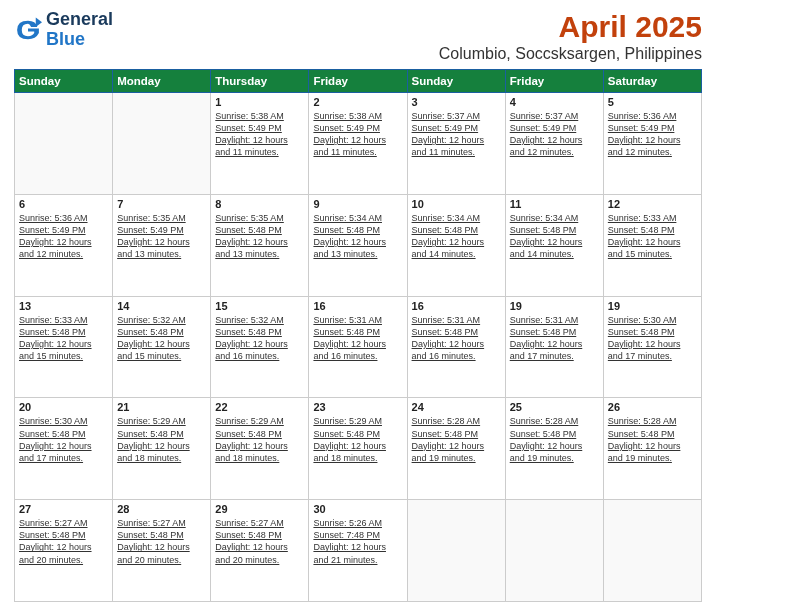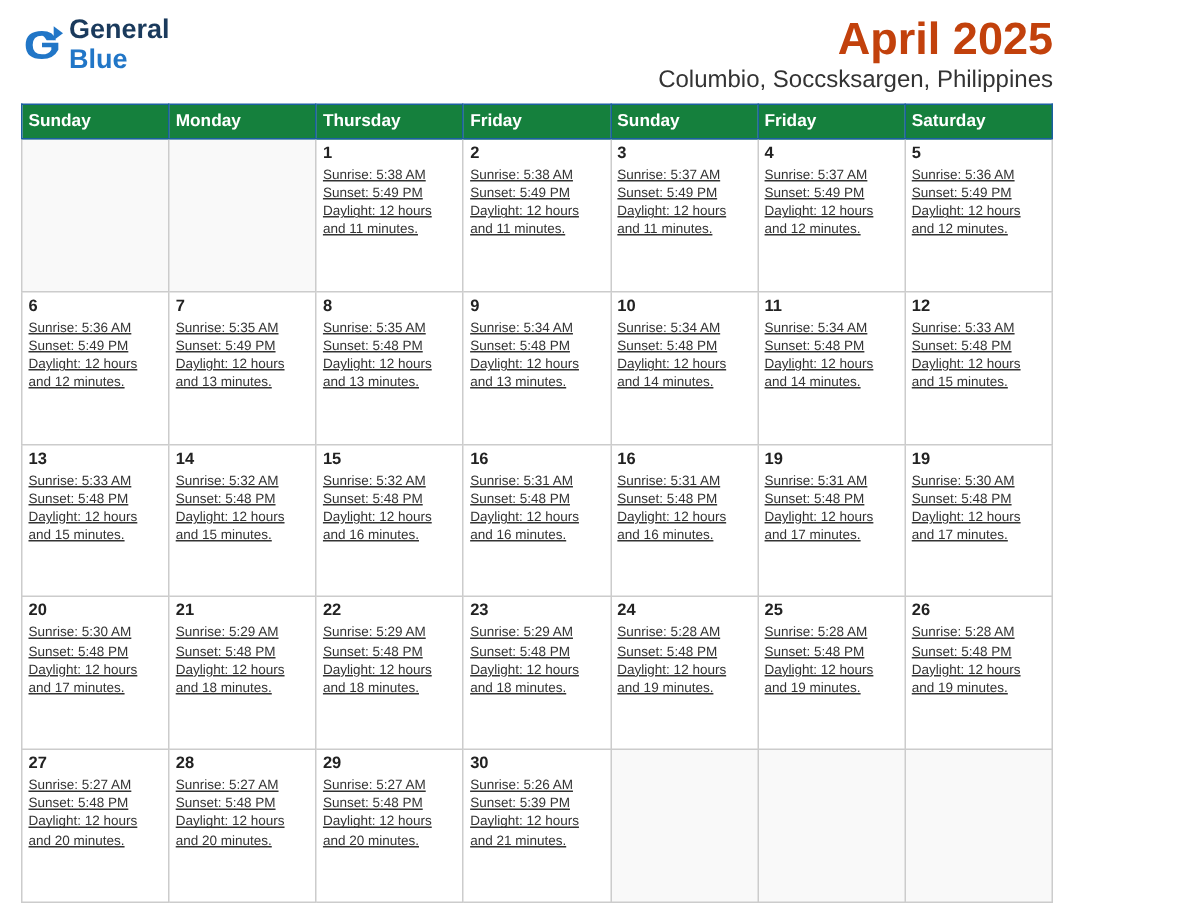--- a/index.html
+++ b/index.html
@@ -311,21 +311,21 @@
           </td>
           <td>
             <div class="day-number">29</div>
             <div class="day-info">Sunrise: 5:27 AM
 Sunset: 5:48 PM
 Daylight: 12 hours and 20 minutes.</div>
           </td>
           <td>
             <div class="day-number">30</div>
             <div class="day-info">Sunrise: 5:26 AM
-Sunset: 5:39 PM
+Sunset: 7:48 PM
 Daylight: 12 hours and 21 minutes.</div>
           </td>
           <td class="empty-cell"></td>
           <td class="empty-cell"></td>
           <td class="empty-cell"></td>
         </tr>
       </tbody>
   </table>
 </div>
 

